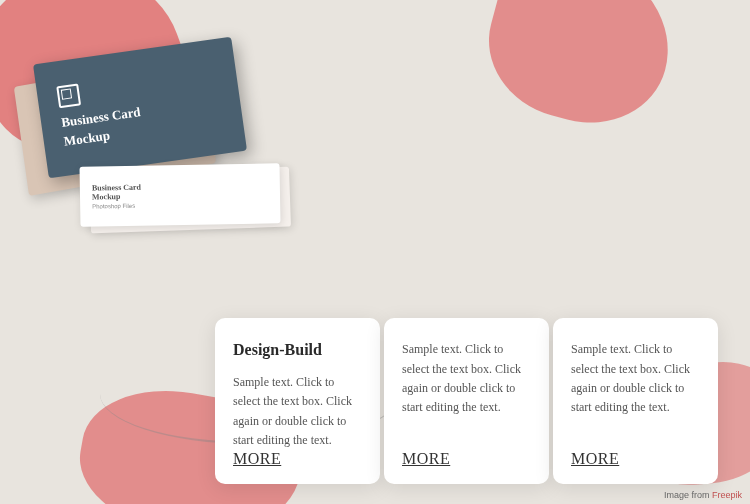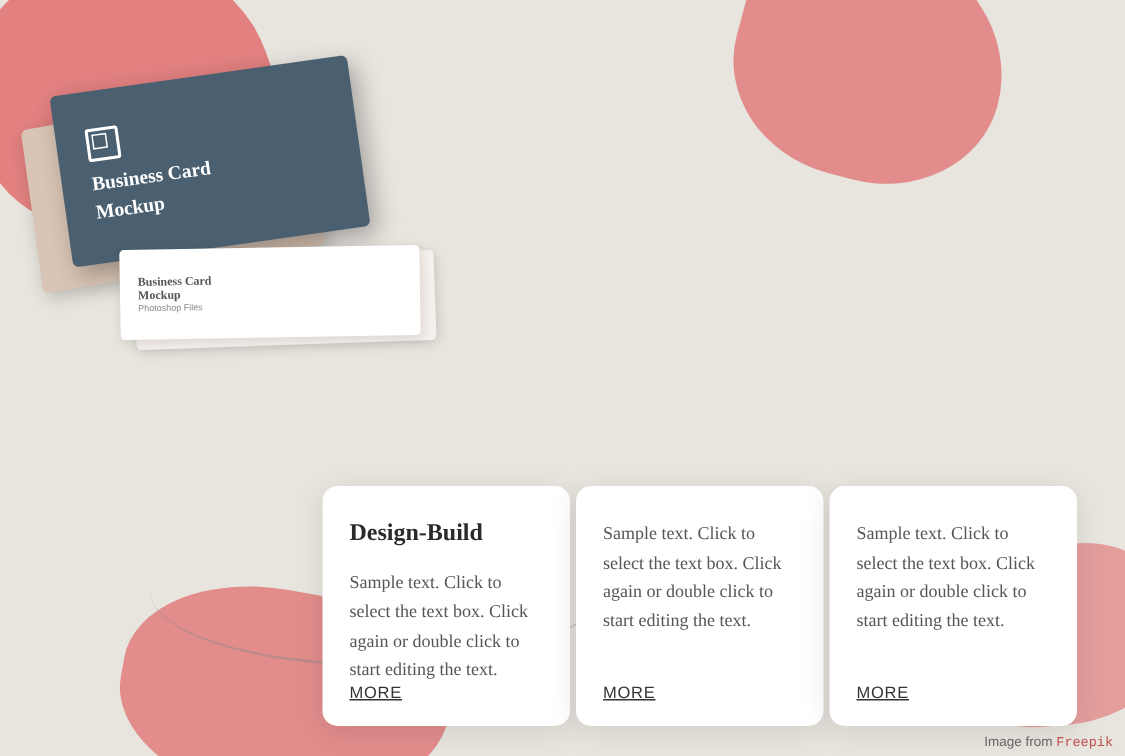--- a/index.html
+++ b/index.html
@@ -243,22 +243,22 @@
     .card-item-text {
       font-family: Liberation Serif, serif;
       font-size: 12px;
       color: #555;
       line-height: 1.6;
       flex: 1;
       margin-bottom: 0;
     }
 
     .card-item-more {
-      font-family: Liberation Sans, sans-serif;
-      font-size: 11px;
+      font-family: Liberation Serif, serif;
+      font-size: 16px;
       color: #333;
       text-decoration: underline;
       text-transform: uppercase;
       letter-spacing: 0.5px;
       cursor: pointer;
       display: inline-block;
     }
 
     
     .image-credit {
@@ -267,21 +267,20 @@
       right: 8px;
       font-size: 9px;
       color: #666;
       font-family: Arial, sans-serif;
       z-index: 20;
     }
 
     .image-credit a {
       color: #c05050;
       text-decoration: none;
-      font-family: Liberation Mono, monospace;
     }
   </style>
 </head>
 <body>
 
 <div class="background"></div>
 
 <div class="shape-top-left"></div>
 <div class="shape-top-right"></div>
 <div class="shape-bottom-left"></div>

